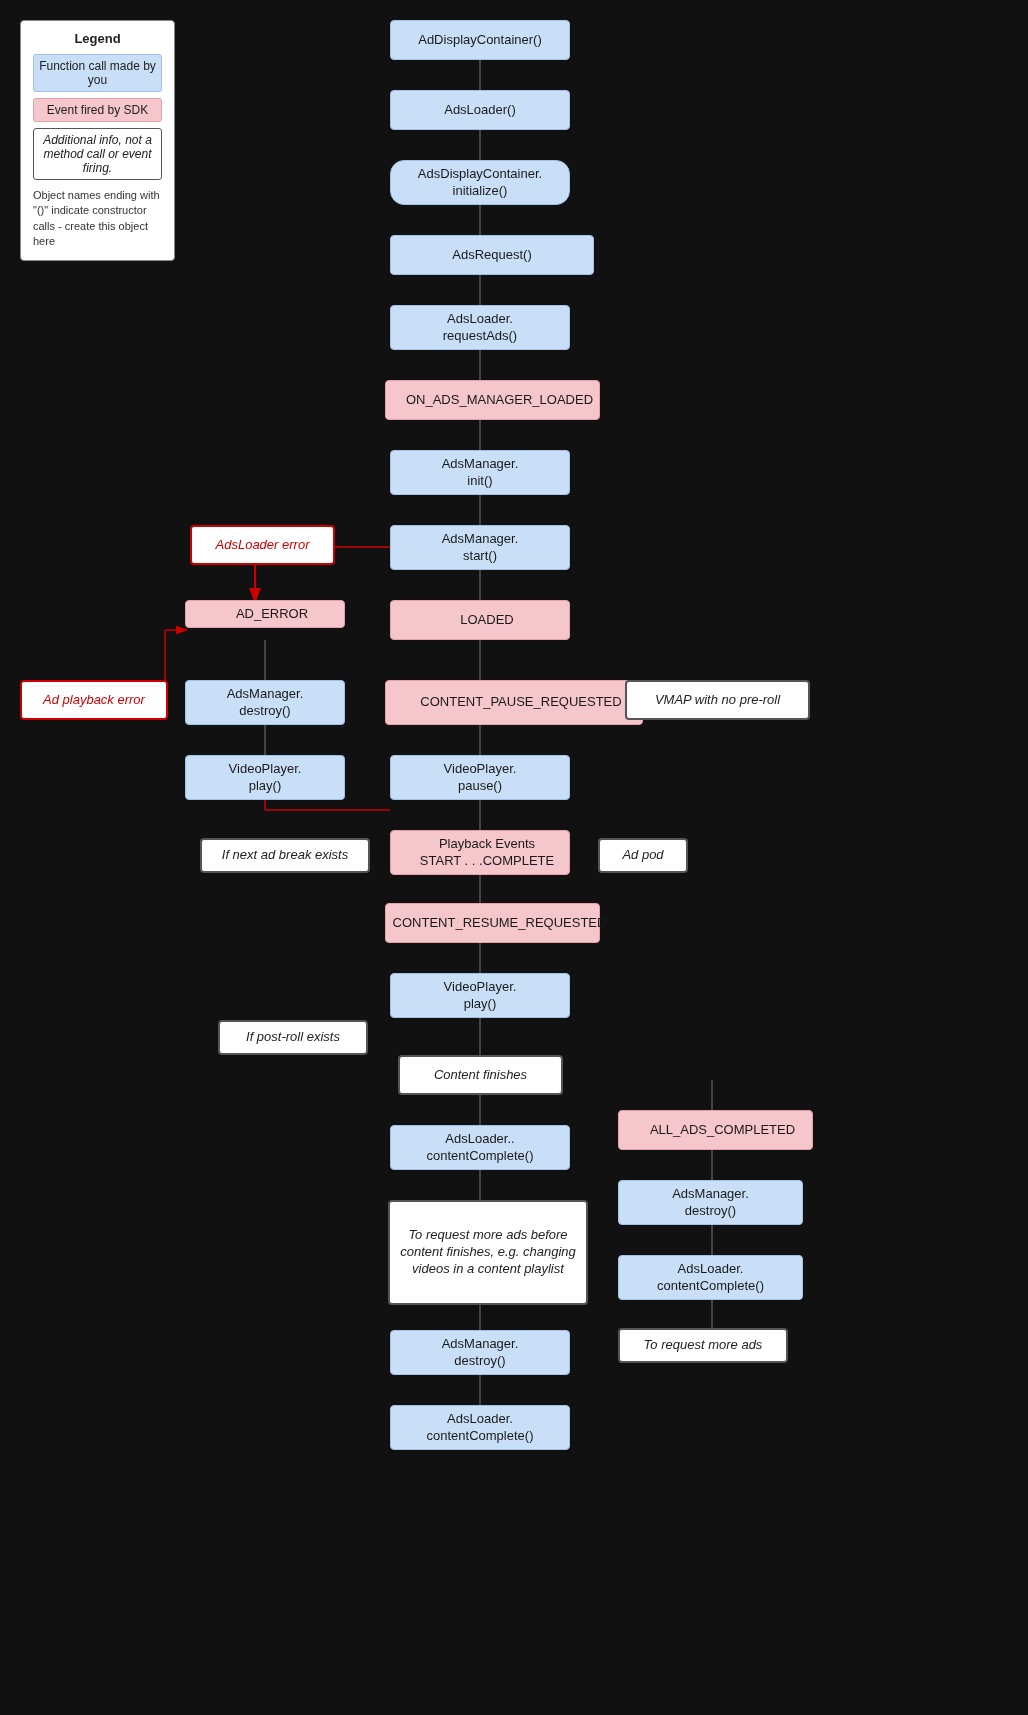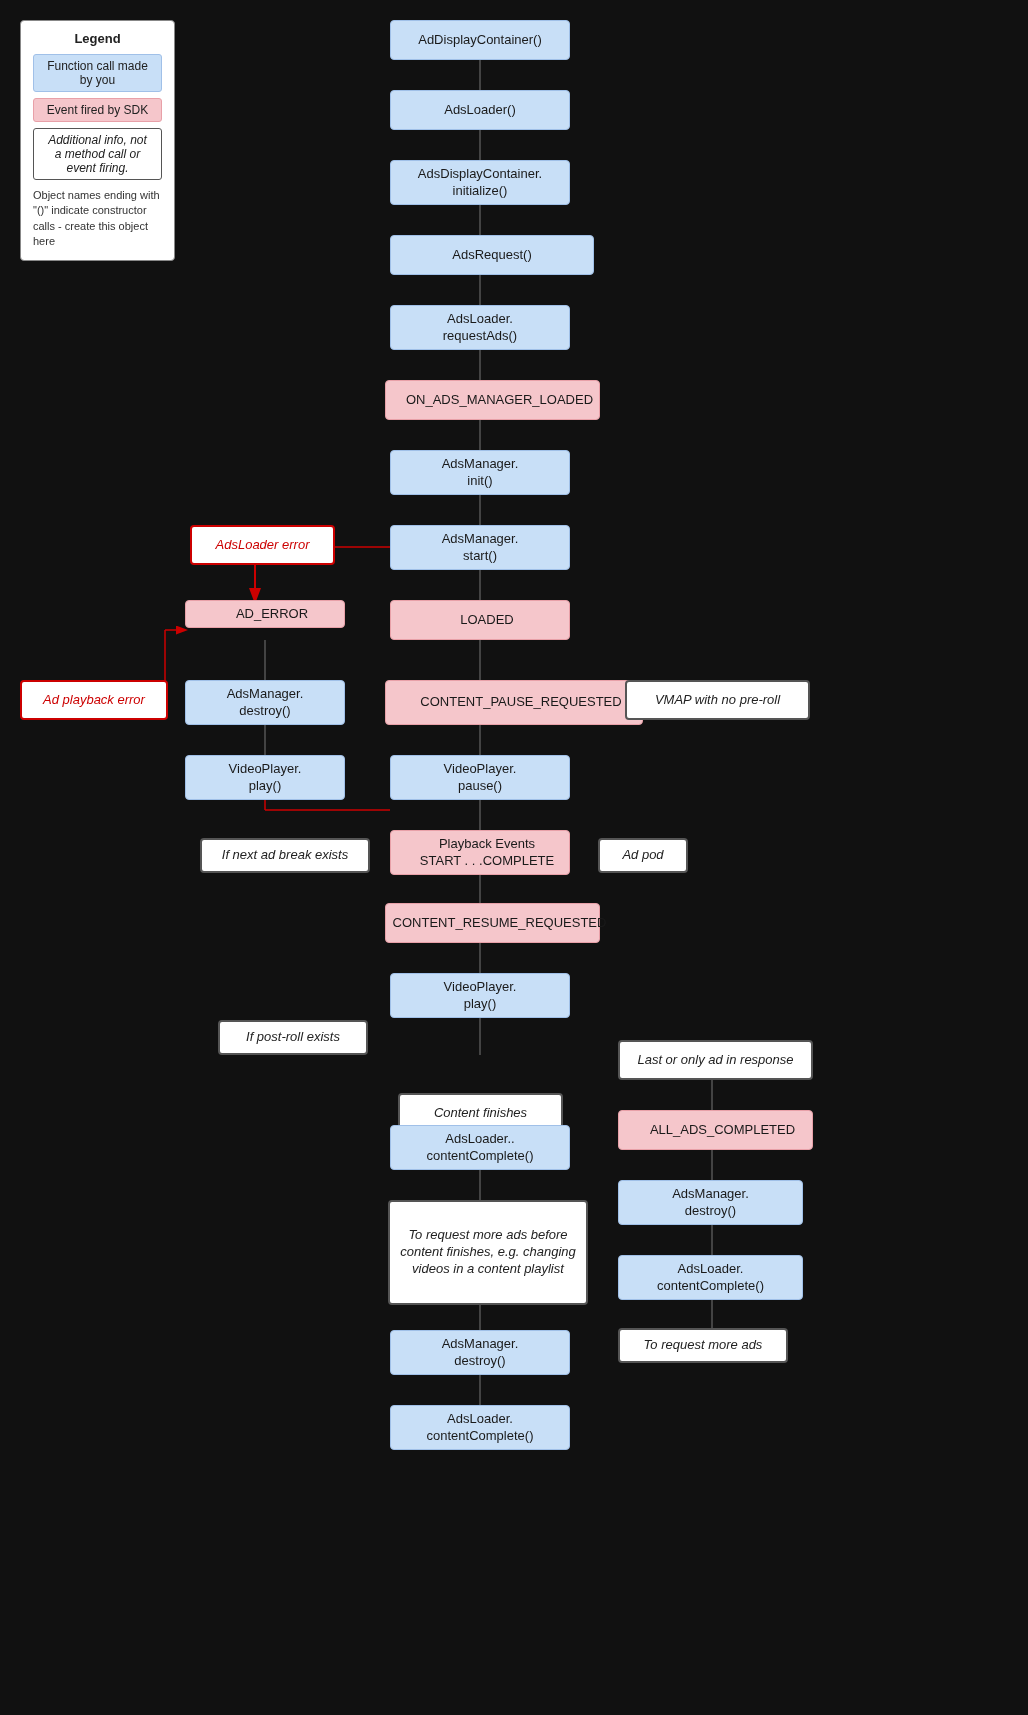--- a/index.html
+++ b/index.html
@@ -73,21 +73,21 @@
 
     .legend-title {
       text-align: center;
       font-weight: bold;
       margin-bottom: 8px;
       font-size: 13px;
     }
 
     .legend-item {
       margin-bottom: 6px;
-      padding: 4px 12px;
+      padding: 4px 4px;
       border-radius: 3px;
       font-size: 12px;
       text-align: center;
     }
 
     .legend-blue {
       background: #c8dff7;
       border: 1px solid #a0c0e8;
     }
 
@@ -203,21 +203,21 @@
   </div>
 
   <div class="box box-blue" style="left:390px;top:20px;width:180px;height:40px;">
     <span>AdDisplayContainer()</span>
   </div>
 
   <div class="box box-blue" style="left:390px;top:90px;width:180px;height:40px;">
     <span>AdsLoader()</span>
   </div>
 
-  <div class="box box-blue" style="left:390px;top:160px;width:180px;height:45px;">
+  <div class="box box-blue" style="left:390px;top:160px;width:180px;height:45px;border-radius:14px;">
     <span style="white-space:pre-line;">AdsDisplayContainer.
 initialize()</span>
   </div>
 
   <div class="box box-blue" style="left:390px;top:235px;width:204px;height:40px;">
     <span>AdsRequest()</span>
   </div>
 
   <div class="box box-blue" style="left:390px;top:305px;width:180px;height:45px;">
     <span style="white-space:pre-line;">AdsLoader.
@@ -296,25 +296,22 @@
 
   <div class="box box-blue" style="left:390px;top:973px;width:180px;height:45px;">
     <span style="white-space:pre-line;">VideoPlayer.
 play()</span>
   </div>
 
   <div class="box box-white" style="left:218px;top:1020px;width:150px;height:35px;">
     <span>If post-roll exists</span>
   </div>
 
-  <div class="box box-white" style="left:618px;top:1040px;width:195px;height:40px;">
-    <span>Last or only ad in response</span>
-  </div>
-
-  <div class="box box-white" style="left:398px;top:1093px;width:165px;height:40px;">
+
+  <div class="box box-white" style="left:398px;top:1055px;width:165px;height:40px;">
     <span>Content finishes</span>
   </div>
 
   <div class="box box-pink" style="left:618px;top:1110px;width:195px;height:40px;">
     <span>ALL_ADS_COMPLETED</span>
   </div>
 
   <div class="box box-blue" style="left:390px;top:1125px;width:180px;height:45px;">
     <span style="white-space:pre-line;">AdsLoader..
 contentComplete()</span>

